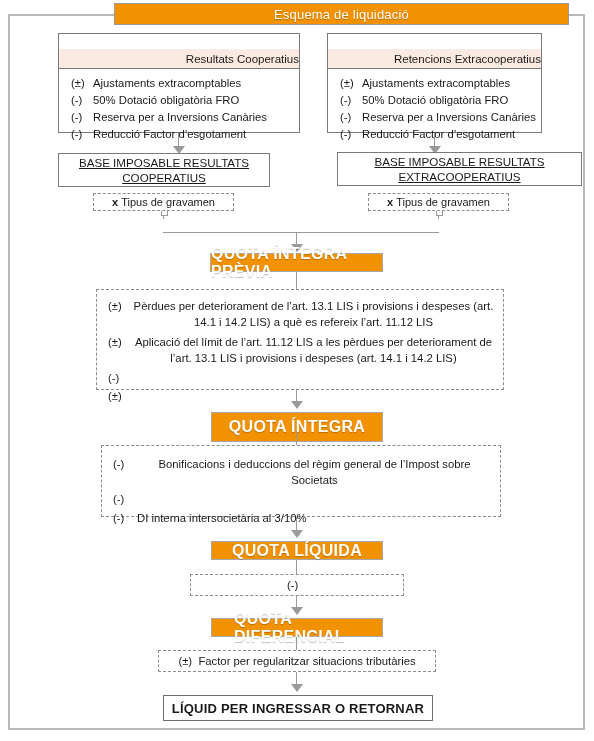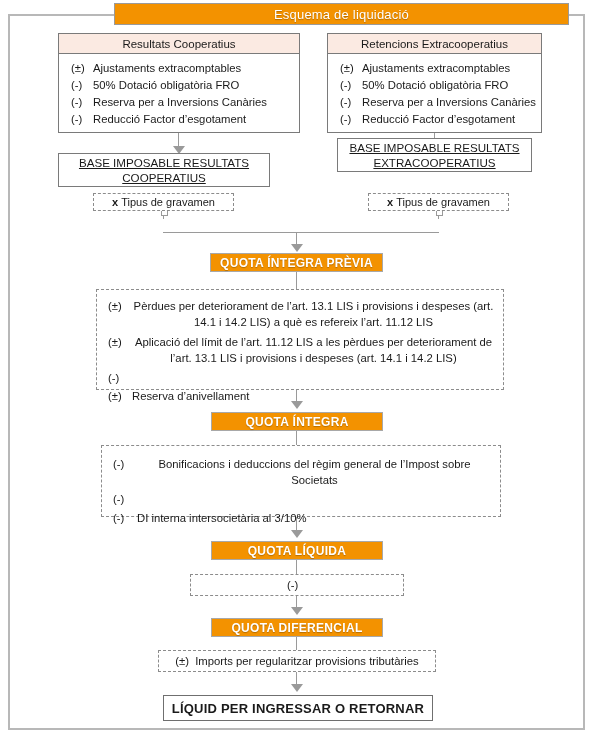--- a/index.html
+++ b/index.html
@@ -28,22 +28,22 @@
     letter-spacing:.2px;
     text-shadow:0 1px 1px rgba(0,0,0,.28);
     z-index:6;
     margin-left:28px;
   }
 
   
   .panel{border:1px solid #7a7a7a;background:#ffffff;}
   .panel-head{
     background:#FBEAE2;border-bottom:1px solid #7a7a7a;
-    height:19px;display:flex;align-items:center;justify-content:center;
-    font-size:11.5px;color:#1a1a1a;
+    height:19px;display:flex;align-items:center;justify-content:flex-end;
+    font-size:11.5px;color:#1a1a1a;margin-top:15px;
   }
   .panel-body{padding:6px 0 6px 0;}
   .panel-body .li{
     font-size:11.3px;line-height:17px;padding-left:12px;
     display:flex;white-space:nowrap;
   }
   .panel-body .li .sign{display:inline-block;width:22px;flex:0 0 22px;}
 
   
   .solidbox{
@@ -57,21 +57,21 @@
     font-size:11.3px;line-height:16px;
   }
   .dashbox.center{display:flex;align-items:center;justify-content:center;}
   .dashbox .li{display:flex;padding-left:11px;}
   .dashbox .li .sign{display:inline-block;width:24px;flex:0 0 24px;}
   .dashbox .li .txt{display:block;text-align:center;}
 
   
   .orange{
     background:#F39200;border:1px solid #a8a8a8;
-    color:#ffffff;font-weight:bold;font-size:12px;
+    color:#ffffff;font-weight:bold;font-size:16px;
     display:flex;align-items:center;justify-content:center;
     letter-spacing:.3px;
     text-shadow:0 1px 1px rgba(0,0,0,.25);
   }
   
   #final-box{
     border:1px solid #6f6f6f;background:#fff;
     display:flex;align-items:center;justify-content:center;
     font-weight:bold;font-size:13px;letter-spacing:.2px;
   }
@@ -154,21 +154,21 @@
     </div>
     <div class="li">
       <span class="sign">(-)</span>
       <span>Reducció Factor d’esgotament</span>
     </div>
   </div>
 </div>
 <div class="vline" style="left:434px;top:133px;height:15px;"></div>
 <div class="arrow" style="left:429px;top:146px;"></div>
 
-<div class="node solidbox" style="left:337px;top:138px;width:195px;height:34px;">
+<div class="node solidbox" style="left:337px;top:152px;width:245px;height:34px;">
   <span>BASE IMPOSABLE RESULTATS EXTRACOOPERATIUS</span>
 </div>
 
 <div class="node dashbox center" style="left:368px;top:193px;width:141px;height:18px;">
   <span style="font-size:11px;">
     <b style="font-weight:bold;">x</b>&nbsp;<span>Tipus de gravamen</span>
   </span>
 </div>
 <div class="stub" style="left:438px;top:211px;height:8px;"></div>
 <div class="stub-cap" style="left:436px;top:211px;"></div>
@@ -189,28 +189,27 @@
   </div>
   <div class="li" style="margin-bottom:4px;">
     <span class="sign">(±)</span>
     <span class="txt">Aplicació del límit de l’art. 11.12 LIS a les pèrdues per deteriorament de l’art. 13.1 LIS i provisions i despeses (art. 14.1 i 14.2 LIS)</span>
   </div>
   <div class="li" style="margin-bottom:2px;">
     <span class="sign">(-)</span>
   </div>
   <div class="li">
     <span class="sign">(±)</span>
-    <span class="txt">Reserva d’anivellament</span>
   </div>
 </div>
 
 <div class="vline" style="left:296px;top:390px;height:13px;"></div>
 <div class="arrow" style="left:291px;top:401px;"></div>
 
-<div class="node orange" style="left:211px;top:412px;width:172px;height:19px;justify-content:center;">
+<div class="node orange" style="left:211px;top:412px;width:172px;height:30px;justify-content:center;">
   <span>QUOTA ÍNTEGRA</span>
 </div>
 <div class="vline" style="left:296px;top:431px;height:14px;"></div>
 
 <div class="node dashbox" style="left:101px;top:445px;width:400px;height:72px;padding:10px 8px 0 0;">
   <div class="li" style="margin-bottom:3px;">
     <span class="sign">(-)</span>
     <span class="txt">Bonificacions i deduccions del règim general de l’Impost sobre Societats</span>
   </div>
   <div class="li" style="margin-bottom:3px;">
@@ -232,29 +231,29 @@
 
 <div class="node dashbox center" style="left:190px;top:574px;width:214px;height:22px;">
   <span class="li" style="padding-left:0;">
     <span class="sign" style="width:20px;flex:0 0 20px;">(-)</span>
   </span>
 </div>
 
 <div class="vline" style="left:296px;top:596px;height:13px;"></div>
 <div class="arrow" style="left:291px;top:607px;"></div>
 
-<div class="node orange" style="left:211px;top:618px;width:172px;height:19px;">
+<div class="node orange" style="left:211px;top:618px;width:172px;height:19px;padding-left:22px;">
   <span>QUOTA DIFERENCIAL</span>
 </div>
 <div class="vline" style="left:296px;top:637px;height:14px;"></div>
 
 <div class="node dashbox center" style="left:158px;top:650px;width:278px;height:22px;">
   <span class="li" style="padding-left:0;">
     <span class="sign" style="width:20px;flex:0 0 20px;">(±)</span>
-    <span>Imports per regularitzar provisions tributàries</span>
+    <span>Factor per regularitzar situacions tributàries</span>
   </span>
 </div>
 
 <div class="vline" style="left:296px;top:672px;height:14px;"></div>
 <div class="arrow" style="left:291px;top:684px;"></div>
 
 <div class="node" id="final-box" style="left:163px;top:695px;width:270px;height:26px;">
   <span>LÍQUID PER INGRESSAR O RETORNAR</span>
 </div>
 

